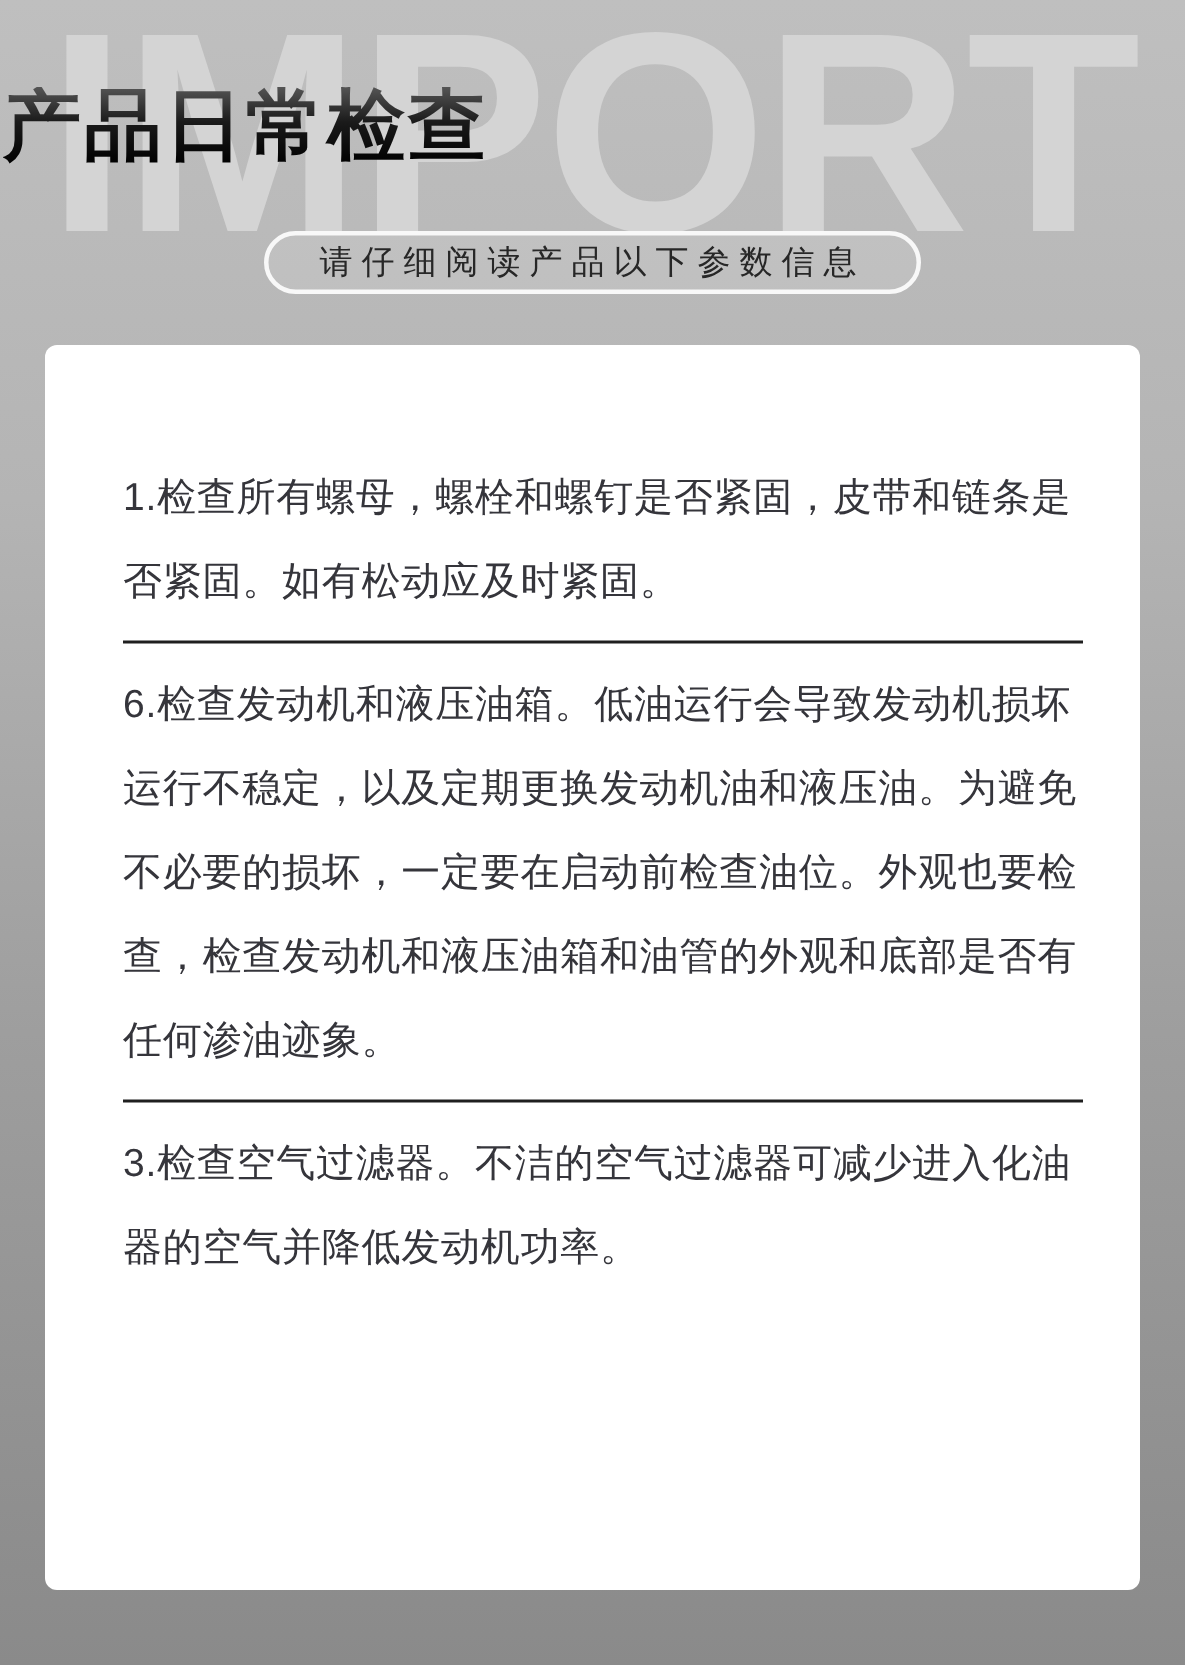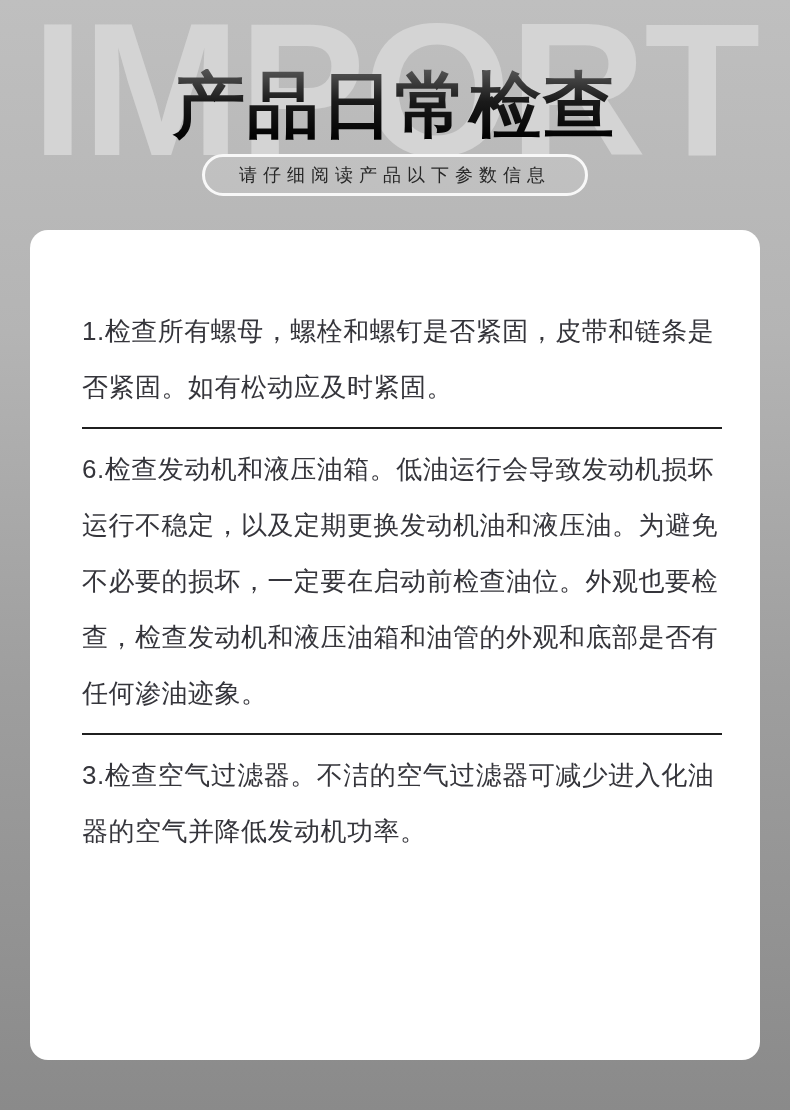--- a/index.html
+++ b/index.html
@@ -25,23 +25,23 @@
     letter-spacing: -2px;
     color: #d4d4d4;
     white-space: nowrap;
     user-select: none;
   }
   .title {
     position: absolute;
     top: 56px;
     left: 0;
     right: 0;
-    margin: 13px;
-    text-align: center;
-    font-size: 72px;
+    margin: 2px;
+    text-align: left;
+    font-size: 52px;
     line-height: 1;
     font-weight: 900;
     letter-spacing: 2px;
     color: #0d0d0d;
     background: linear-gradient(180deg, #555 0%, #1a1a1a 45%, #000 100%);
     -webkit-background-clip: text;
     background-clip: text;
     -webkit-text-fill-color: transparent;
   }
   .pill {
@@ -53,35 +53,35 @@
     padding: 0 34px;
     box-sizing: border-box;
     border: 3px solid #f8f8f8;
     border-radius: 23px;
     display: flex;
     align-items: center;
     justify-content: center;
     background: rgba(255,255,255,0.10);
   }
   .pill span {
-    font-size: 18px;
+    font-size: 22px;
     letter-spacing: 6px;
     font-weight: 500;
     color: #272727;
     white-space: nowrap;
   }
   .card {
     position: absolute;
     top: 230px;
     left: 30px;
     width: 730px;
     height: 830px;
     box-sizing: border-box;
     background: #ffffff;
-    border-radius: 18px;
+    border-radius: 8px;
     padding: 73px 38px 0 52px;
   }
   .item {
     margin: 0;
     font-size: 26px;
     line-height: 56px;
     color: #35353b;
     white-space: pre-line;
     letter-spacing: 0.5px;
   }

